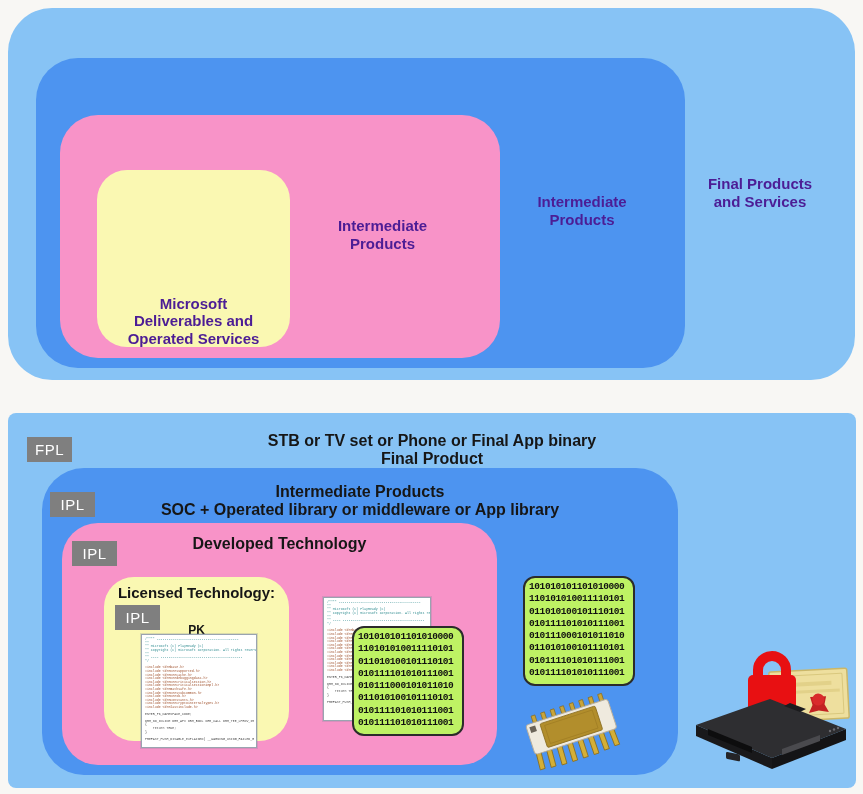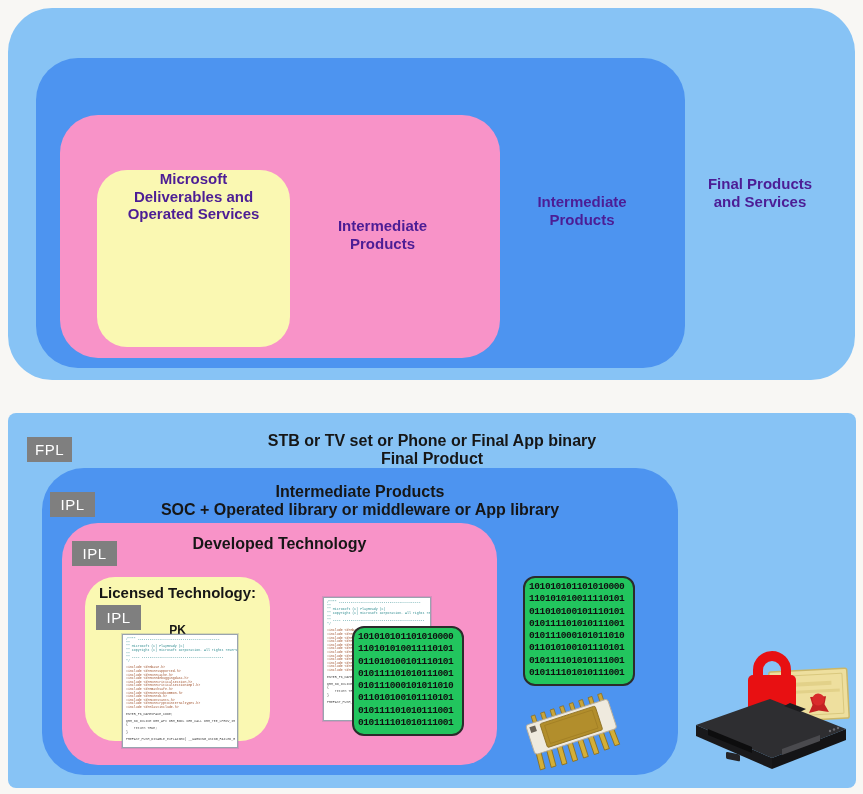--- a/index.html
+++ b/index.html
@@ -14,26 +14,26 @@
   
   .lightblue { background:#87c3f5; }
   .darkblue  { background:#4d94f0;padding-left:16px; }
   .pinkbox   { background:#f893c8; }
   .yellowbox { background:#faf8b2; }
 
   .box-outer-top { left:8px; top:8px; width:847px; height:372px; border-radius:44px; }
   .box-mid-top   { left:28px; top:50px; width:649px; height:310px; border-radius:42px; }
   .box-pink-top  { left:24px; top:57px; width:440px; height:243px; border-radius:38px; }
   .box-yel-top   { left:37px; top:55px; width:193px; height:177px; border-radius:30px;
-                   display:flex; align-items:flex-start; justify-content:center; }
+                   display:flex; align-items:flex-end; justify-content:center; }
 
   .box-outer-bot { left:8px; top:413px; width:848px; height:375px; border-radius:8px; }
   .box-mid-bot   { left:34px; top:55px; width:636px; height:307px; border-radius:42px; }
   .box-pink-bot  { left:20px; top:55px; width:435px; height:242px; border-radius:36px; }
-  .box-yel-bot   { left:23px; top:54px; width:185px; height:164px; border-radius:30px; }
+  .box-yel-bot   { left:42px; top:54px; width:185px; height:164px; border-radius:30px; }
 
   
   .label {
     font-weight:700; text-align:center; white-space:pre-line;
     font-size:15px; line-height:17.5px; color:#4c1d95;
   }
   .title-line { font-weight:700; text-align:center; font-size:16px; line-height:17.5px;
                 white-space:nowrap; color:#161616; }
   .title-stack { left:0; width:100%; text-align:center; }
 
@@ -52,21 +52,21 @@
   .code-page pre {
     margin:0; font-family:"Liberation Mono", monospace;
     font-size:6.5px; line-height:7.2px; white-space:pre;
   }
   .code-header   { color:#2e8b8f; }
   .code-includes { color:#a0522d; margin-top:6px !important; }
   .code-body     { color:#4a4a4a; margin-top:6px !important; }
 
   
   .binary-page {
-    background:#22c55e; border:2.5px solid #2b2b2b; border-radius:12px;
+    background:#bef264; border:2.5px solid #2b2b2b; border-radius:12px;
     padding:3px 4px; width:112px; height:110px;
   }
   .binary-text {
     white-space:pre-line; font-family:"Liberation Mono", monospace;
     font-weight:700; font-size:9.5px; line-height:12.3px;
     letter-spacing:-0.4px; color:#101010;
   }
 </style>
 </head>
 <body>

